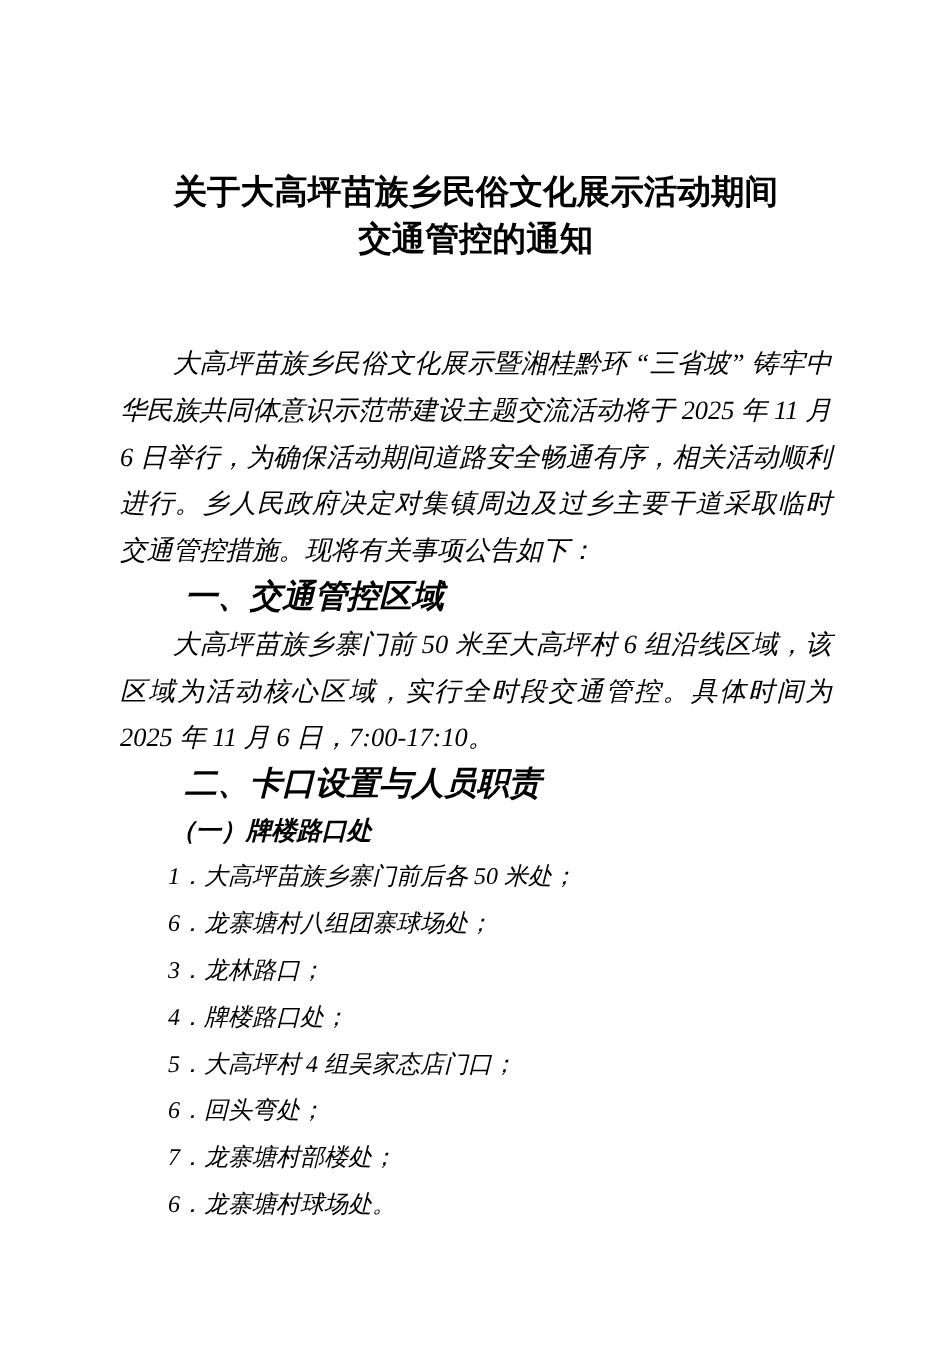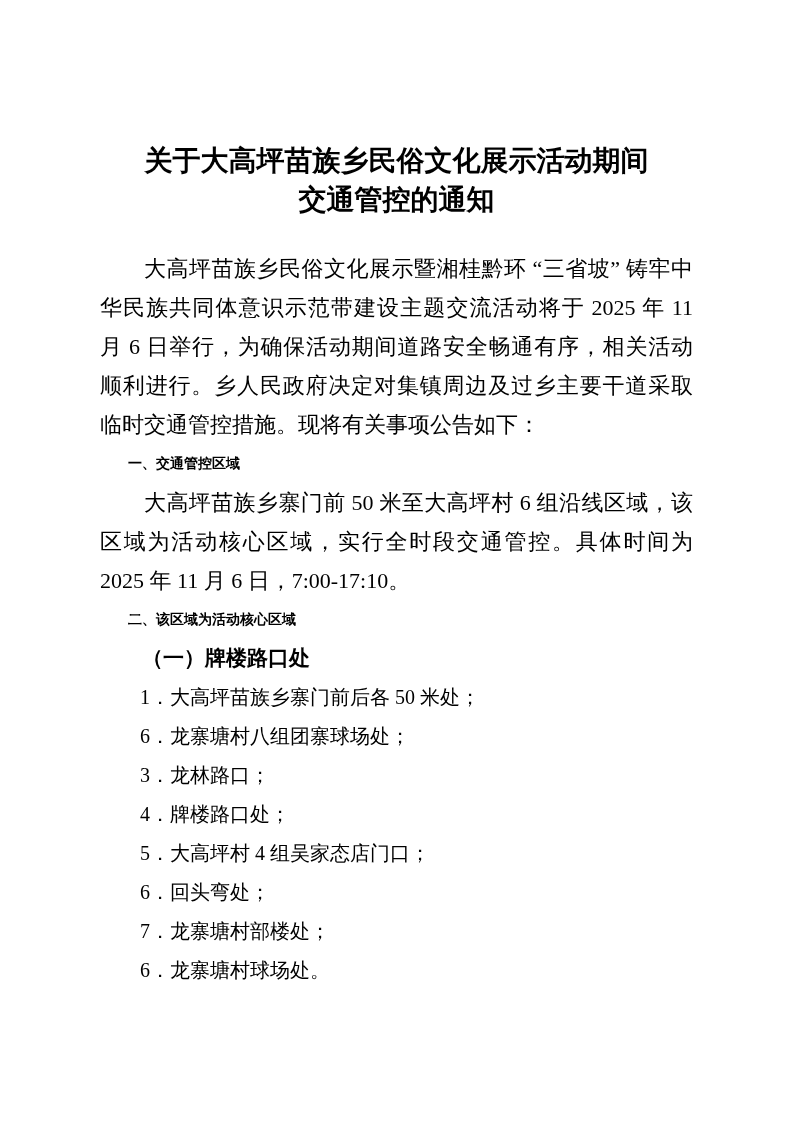--- a/index.html
+++ b/index.html
@@ -19,32 +19,33 @@
     font-family: "Liberation Serif", "DejaVu Serif", serif;
   }
   .doc-title {
     text-align: center;
     font-weight: 700;
     font-size: 28px;
     line-height: 39px;
     font-family: "Liberation Serif", "DejaVu Serif", serif;
   }
   .doc-body {
-    margin-top: 30px;
+    margin-top: 64px;
+    font-style: italic;
   }
   .para {
     margin: 0;
     font-size: 22px;
     line-height: 39px;
     text-align: justify;
     text-indent: 2em;
     font-family: "Liberation Serif", "DejaVu Serif", serif;
   }
   .section-heading {
-    font-size: 14px;
+    font-size: 27px;
     font-weight: 700;
     line-height: 39px;
     text-indent: 2em;
     font-family: "Liberation Sans", "DejaVu Sans", sans-serif;
   }
   .sub-heading {
     font-size: 21px;
     font-weight: 700;
     line-height: 39px;
     text-indent: 2em;
@@ -68,21 +69,21 @@
   </div>
 
   <div class="doc-body">
 
     <p class="para">大高坪苗族乡民俗文化展示暨湘桂黔环 “三省坡” 铸牢中华民族共同体意识示范带建设主题交流活动将于 2025 年 11 月 6 日举行，为确保活动期间道路安全畅通有序，相关活动顺利进行。乡人民政府决定对集镇周边及过乡主要干道采取临时交通管控措施。现将有关事项公告如下：</p>
 
     <div class="section-heading">一、交通管控区域</div>
 
     <p class="para">大高坪苗族乡寨门前 50 米至大高坪村 6 组沿线区域，该区域为活动核心区域，实行全时段交通管控。具体时间为 2025 年 11 月 6 日，7:00-17:10。</p>
 
-    <div class="section-heading">二、该区域为活动核心区域</div>
+    <div class="section-heading">二、卡口设置与人员职责</div>
 
     <div class="sub-heading">（一）牌楼路口处</div>
 
     <div class="list-item">1．大高坪苗族乡寨门前后各 50 米处；</div>
     <div class="list-item">6．龙寨塘村八组团寨球场处；</div>
     <div class="list-item">3．龙林路口；</div>
     <div class="list-item">4．牌楼路口处；</div>
     <div class="list-item">5．大高坪村 4 组吴家态店门口；</div>
     <div class="list-item">6．回头弯处；</div>
     <div class="list-item">7．龙寨塘村部楼处；</div>

